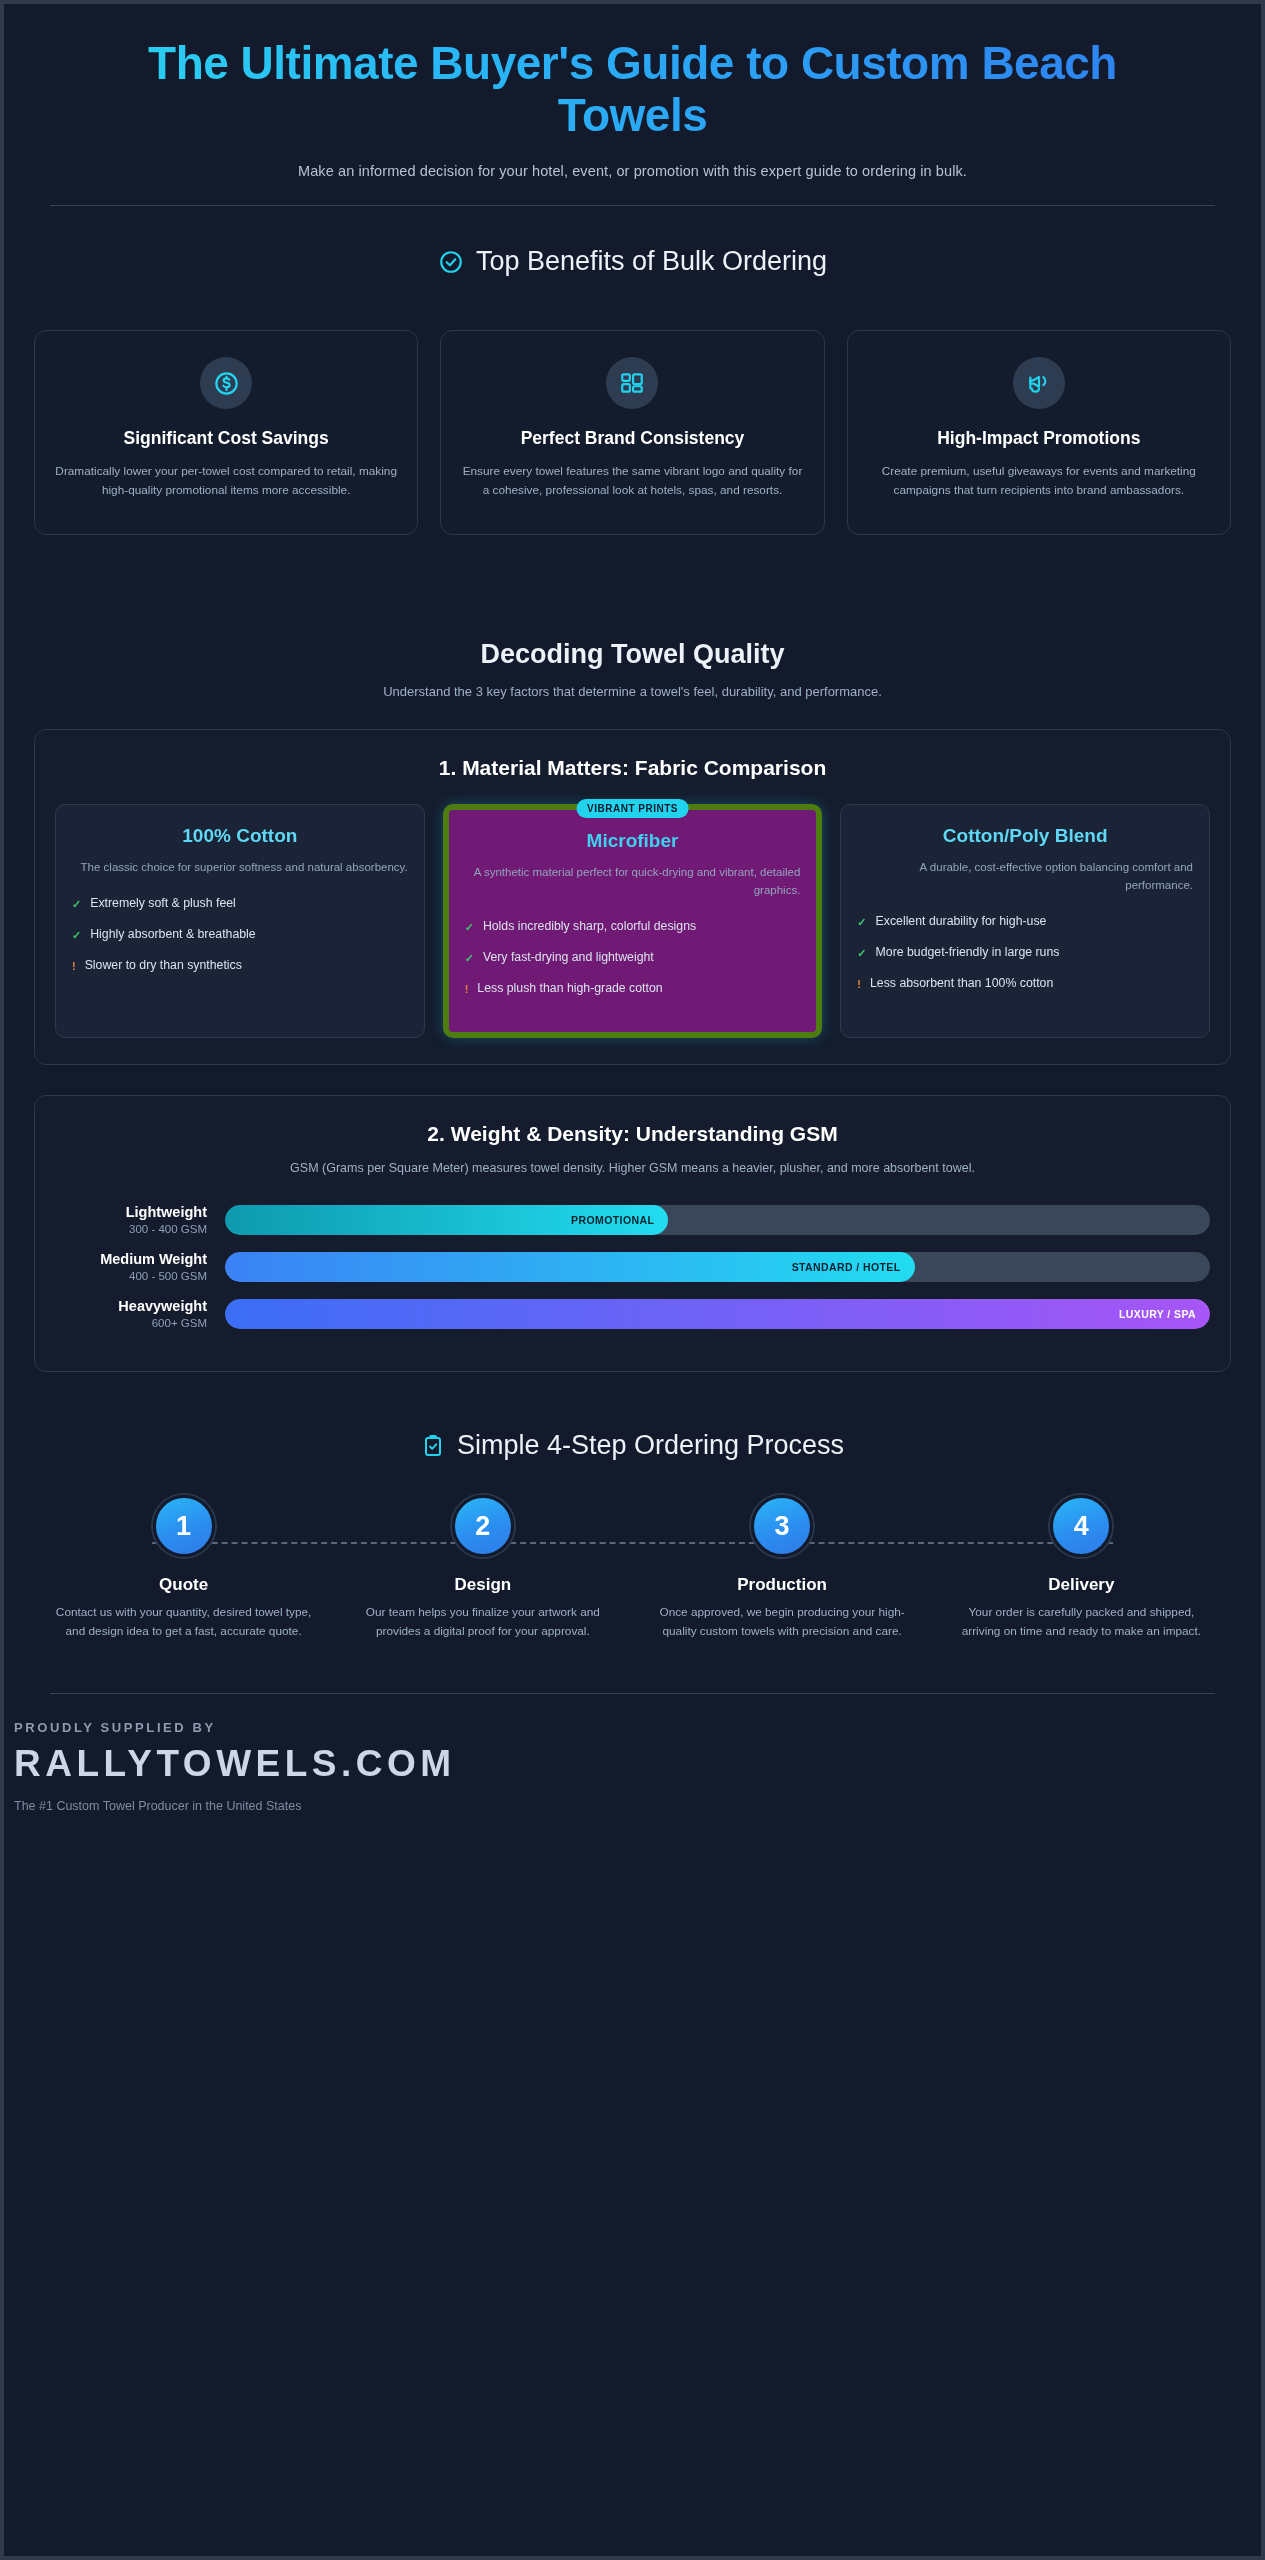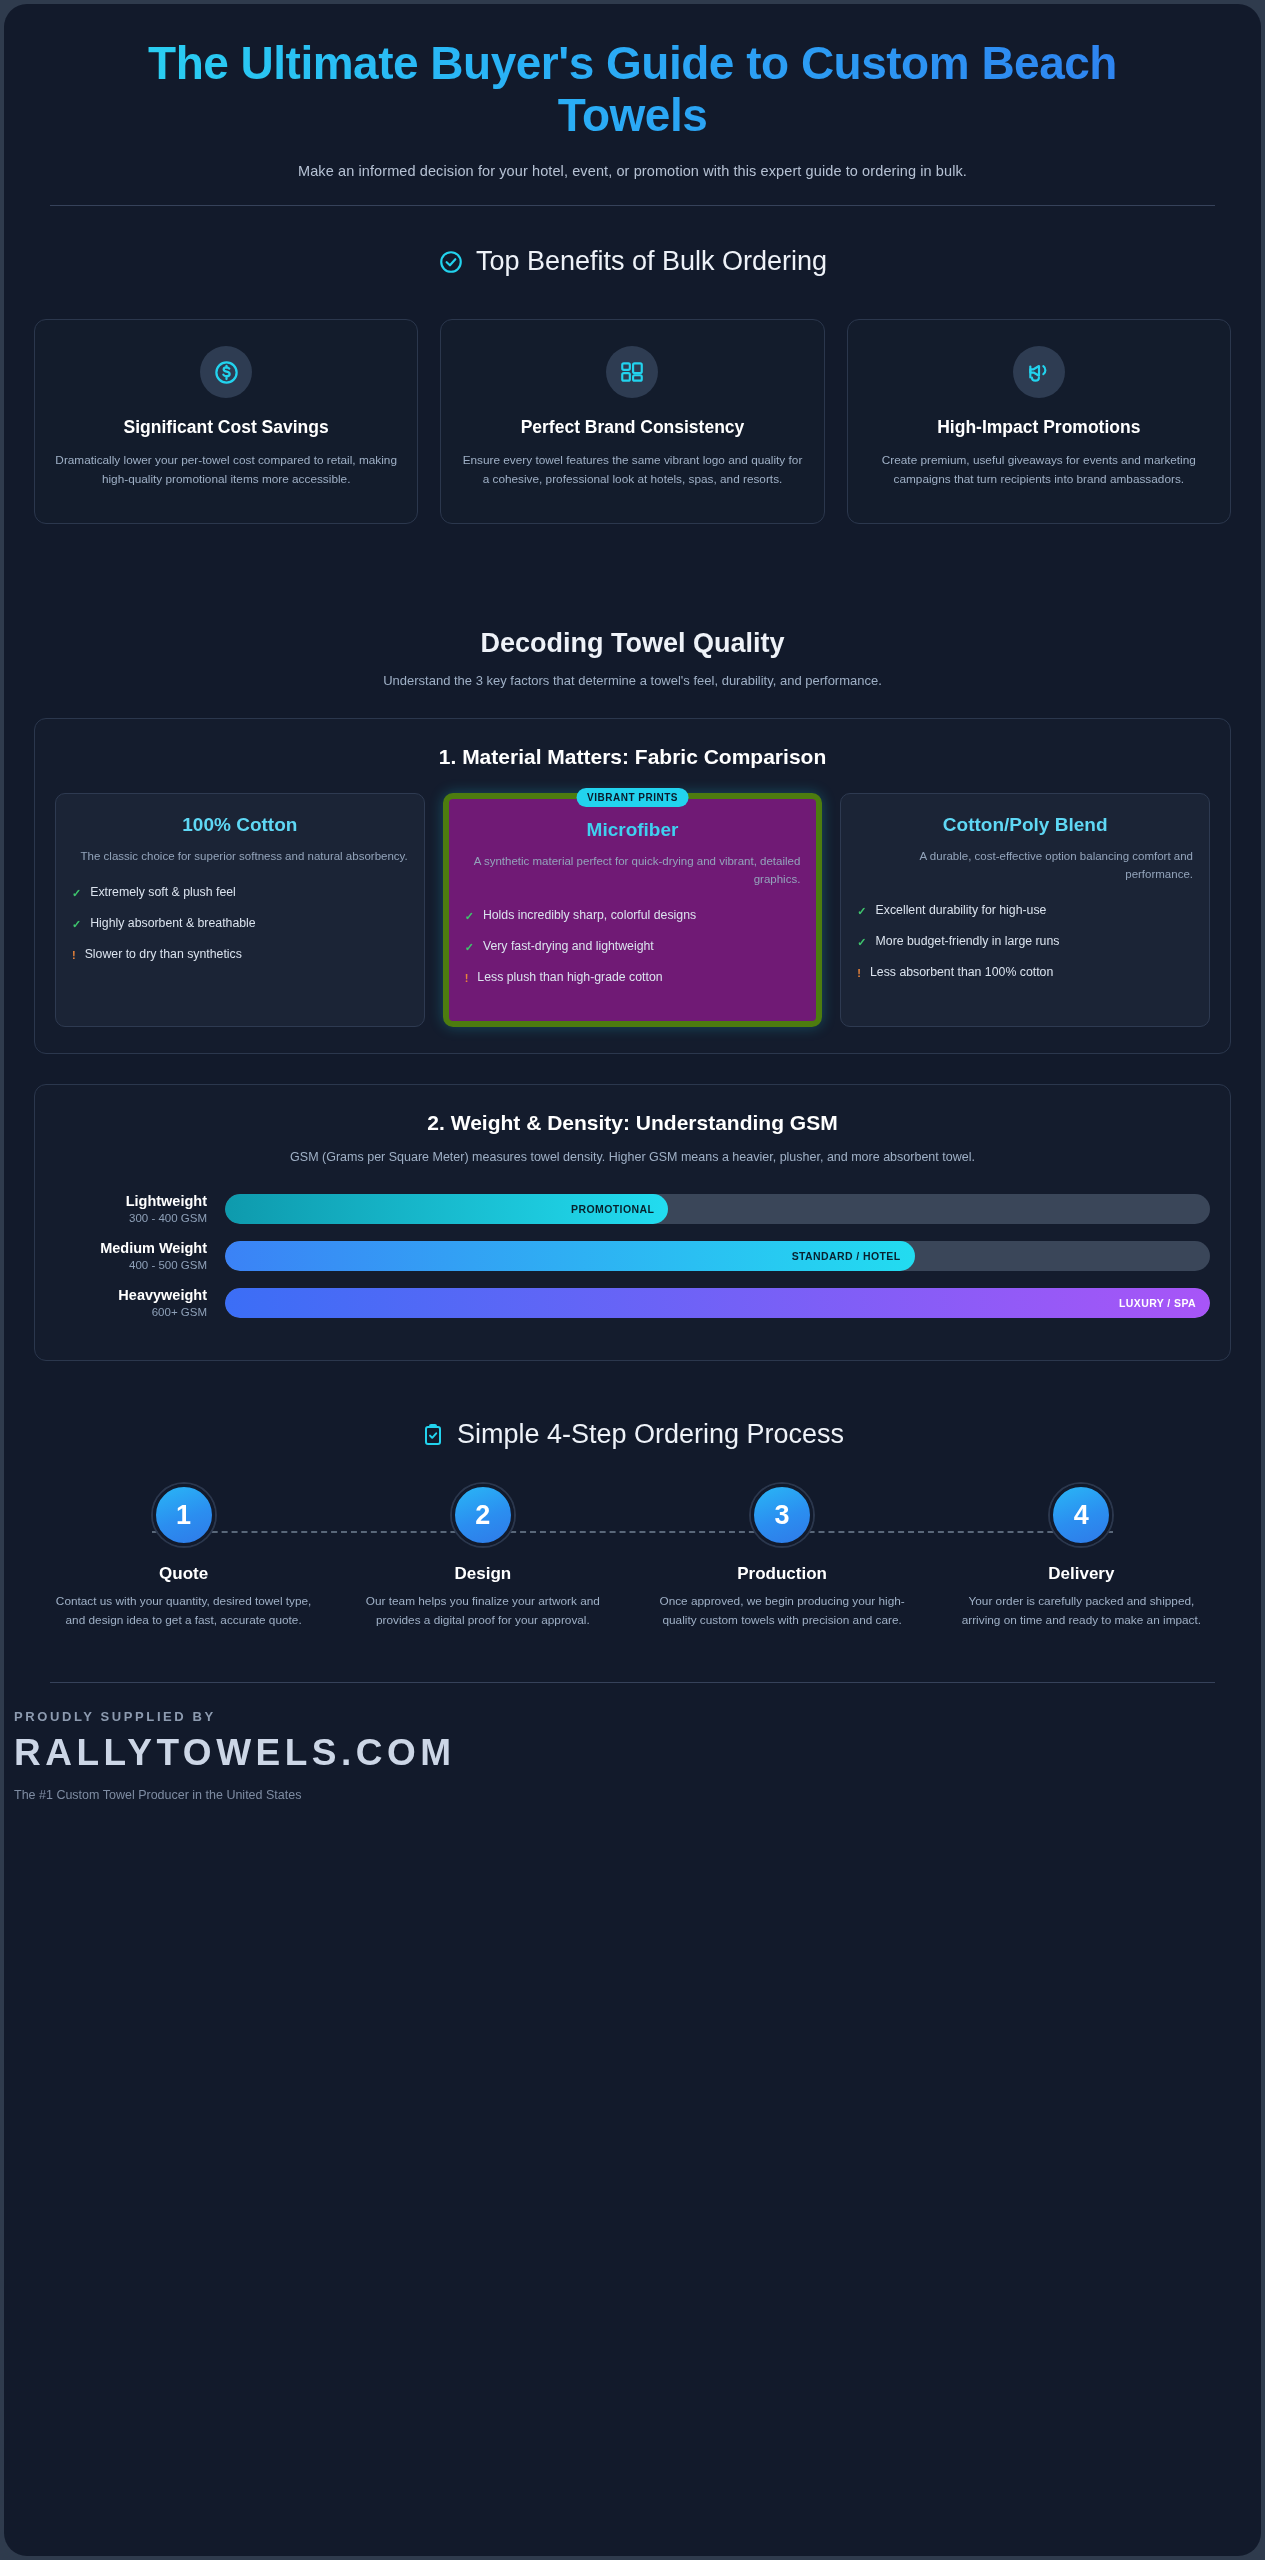--- a/index.html
+++ b/index.html
@@ -15,21 +15,20 @@
   }
 
   .page {
     width: 1257px;
     min-height: 2552px;
     margin: 4px 0;
     background: #121a2b;
     padding: 0 0 10px 0;
     position: relative;
     overflow: hidden;
-    border-radius: 23px;
   }
 
   
   .header { padding: 34px 60px 0 60px; text-align: center; }
 
   .main-title {
     font-size: 46px;
     font-weight: bold;
     line-height: 1.12;
     letter-spacing: -0.5px;
@@ -65,21 +64,21 @@
     color: #eef2f8;
     margin-top: 40px;
   }
   .section-title .sicon { display: flex; }
 
   
   .benefits {
     display: flex;
     gap: 22px;
     padding: 16px 30px;
-    margin-top: 26px;
+    margin-top: 37px;
   }
   .benefit-card {
     flex: 1;
     background: #18203244;
     border: 1px solid #2b374d;
     border-radius: 12px;
     padding: 26px 20px 24px 20px;
     text-align: center;
     min-height: 205px;
   }

